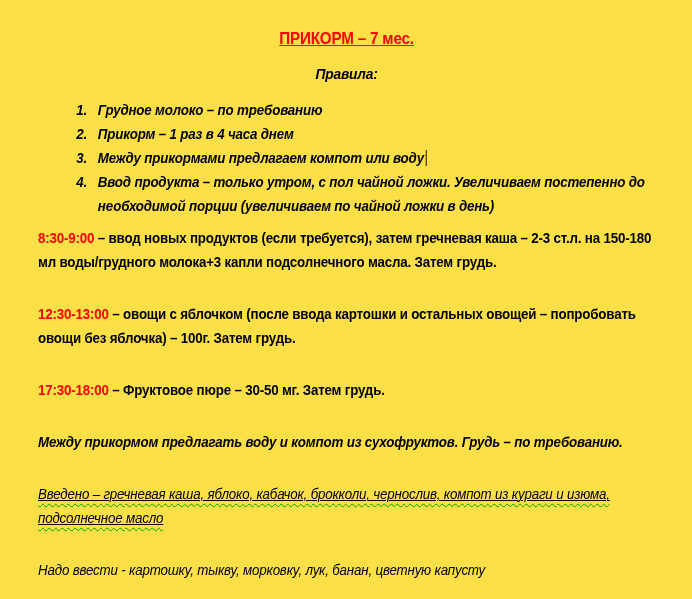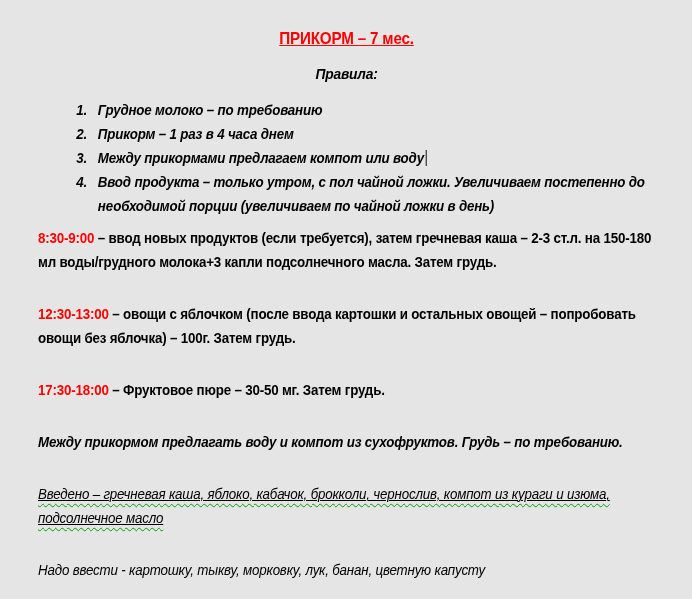--- a/index.html
+++ b/index.html
@@ -6,21 +6,21 @@
     --accent-red:#ff0000;
     --text-black:#000000;
     --grammar-green:#00a000;
   }
   *{margin:0;padding:0;box-sizing:border-box;}
   html,body{background:#ffffff;}
   .page{
     position:relative;
     width:692px;
     height:599px;
-    background:#e5e5e5;
+    background:#fde047;
     overflow:hidden;
     font-family:"Liberation Sans",sans-serif;
     color:var(--text-black);
     padding:28px 0 0 38px;
   }
   
   .content{
     width:670px;
     transform:scaleX(0.921);
     transform-origin:0 0;

